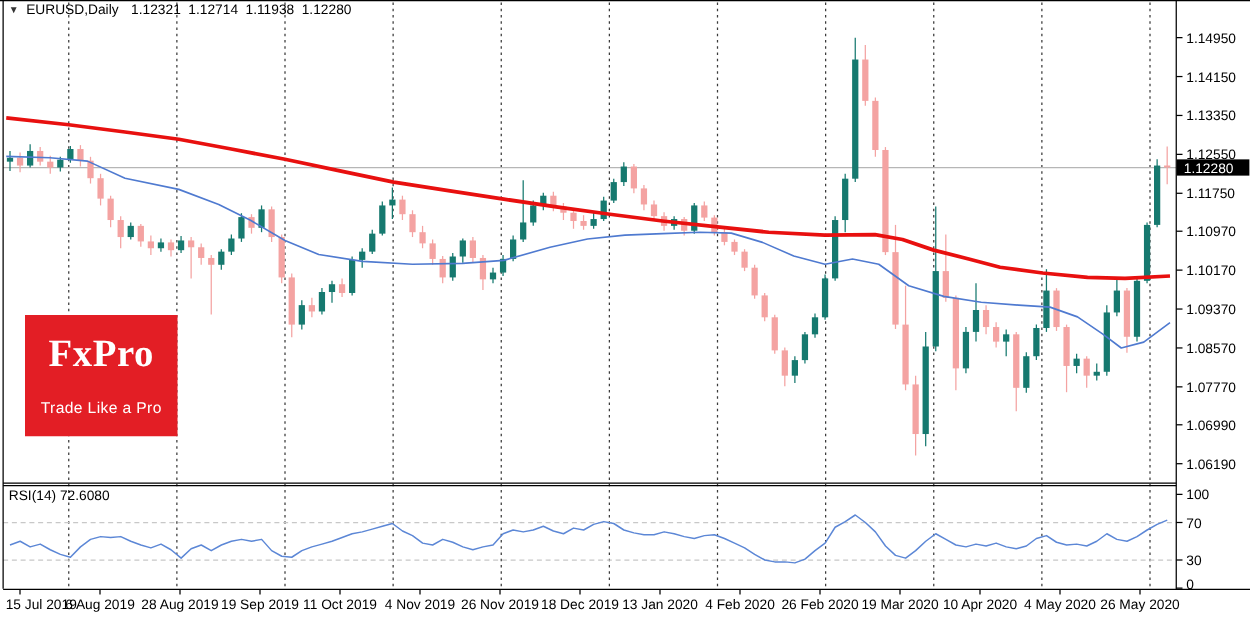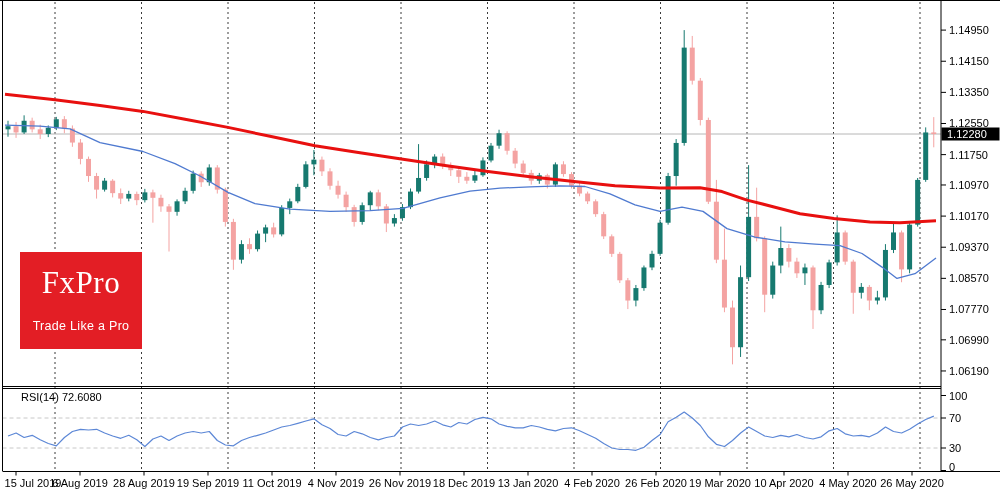--- a/index.html
+++ b/index.html
@@ -3,24 +3,24 @@
 <meta charset="utf-8">
 <style>
   html,body{margin:0;padding:0;background:#fff;}
   #screen{position:relative;width:1000px;height:500px;background:#fff;overflow:hidden;
           font-family:"Liberation Sans",sans-serif;}
   #chart{position:absolute;left:0;top:0;}
   .hdr{position:absolute;left:7px;top:2px;font-size:11px;color:#000;white-space:nowrap;}
   .hdr .tri{font-size:8px;color:#333;margin-right:6px;vertical-align:1px;}
   .hdr .sym{margin-right:10px;}
   .hdr .v{margin-right:6px;}
-  .rsi-lbl{position:absolute;left:21px;top:391px;font-size:11px;color:#000;}
+  .rsi-lbl{position:absolute;left:7px;top:391px;font-size:11px;color:#000;}
   .logo{position:absolute;left:20px;top:252px;width:122px;height:97px;
         display:flex;flex-direction:column;align-items:center;justify-content:center;}
-  .logo .t{color:#fff;font-family:"Liberation Serif",serif;font-weight:normal;
+  .logo .t{color:#fff;font-family:"Liberation Serif",serif;font-weight:bold;
            font-size:31px;line-height:30px;letter-spacing:0.5px;}
   .logo .s{color:#fff;font-size:12.5px;margin-top:21px;letter-spacing:0.3px;}
 </style>
 </head>
 <body>
 
 <div id="screen">
   <svg id="chart" width="1000" height="500" viewBox="0 0 1000 500">
       <g>
         <line x1="55" y1="2" x2="55" y2="471" stroke="#3a3a3a" stroke-width="1" stroke-dasharray="2,3"></line>
@@ -352,20 +352,23 @@
         <text x="720" y="487" font-size="11" fill="#000000" text-anchor="middle" font-family="Liberation Sans, sans-serif">19 Mar 2020</text>
         <line x1="784" y1="471.5" x2="784" y2="475.5" stroke="#000000" stroke-width="1"></line>
         <text x="784" y="487" font-size="11" fill="#000000" text-anchor="middle" font-family="Liberation Sans, sans-serif">10 Apr 2020</text>
         <line x1="848" y1="471.5" x2="848" y2="475.5" stroke="#000000" stroke-width="1"></line>
         <text x="848" y="487" font-size="11" fill="#000000" text-anchor="middle" font-family="Liberation Sans, sans-serif">4 May 2020</text>
         <line x1="912" y1="471.5" x2="912" y2="475.5" stroke="#000000" stroke-width="1"></line>
         <text x="912" y="487" font-size="11" fill="#000000" text-anchor="middle" font-family="Liberation Sans, sans-serif">26 May 2020</text>
       </g>
     </svg>
 
+  <div class="hdr">
+    <span class="tri">▼</span><span class="sym">EURUSD,Daily</span><span class="v">1.12321</span><span class="v">1.12714</span><span class="v">1.11938</span><span class="v">1.12280</span>
+  </div>
 
   <div class="rsi-lbl">RSI(14) 72.6080</div>
 
   <div class="logo" style="background: rgb(227, 30, 37);">
     <div class="t">FxPro</div>
     <div class="s">Trade Like a Pro</div>
   </div>
 </div>
 
 </body></html>

